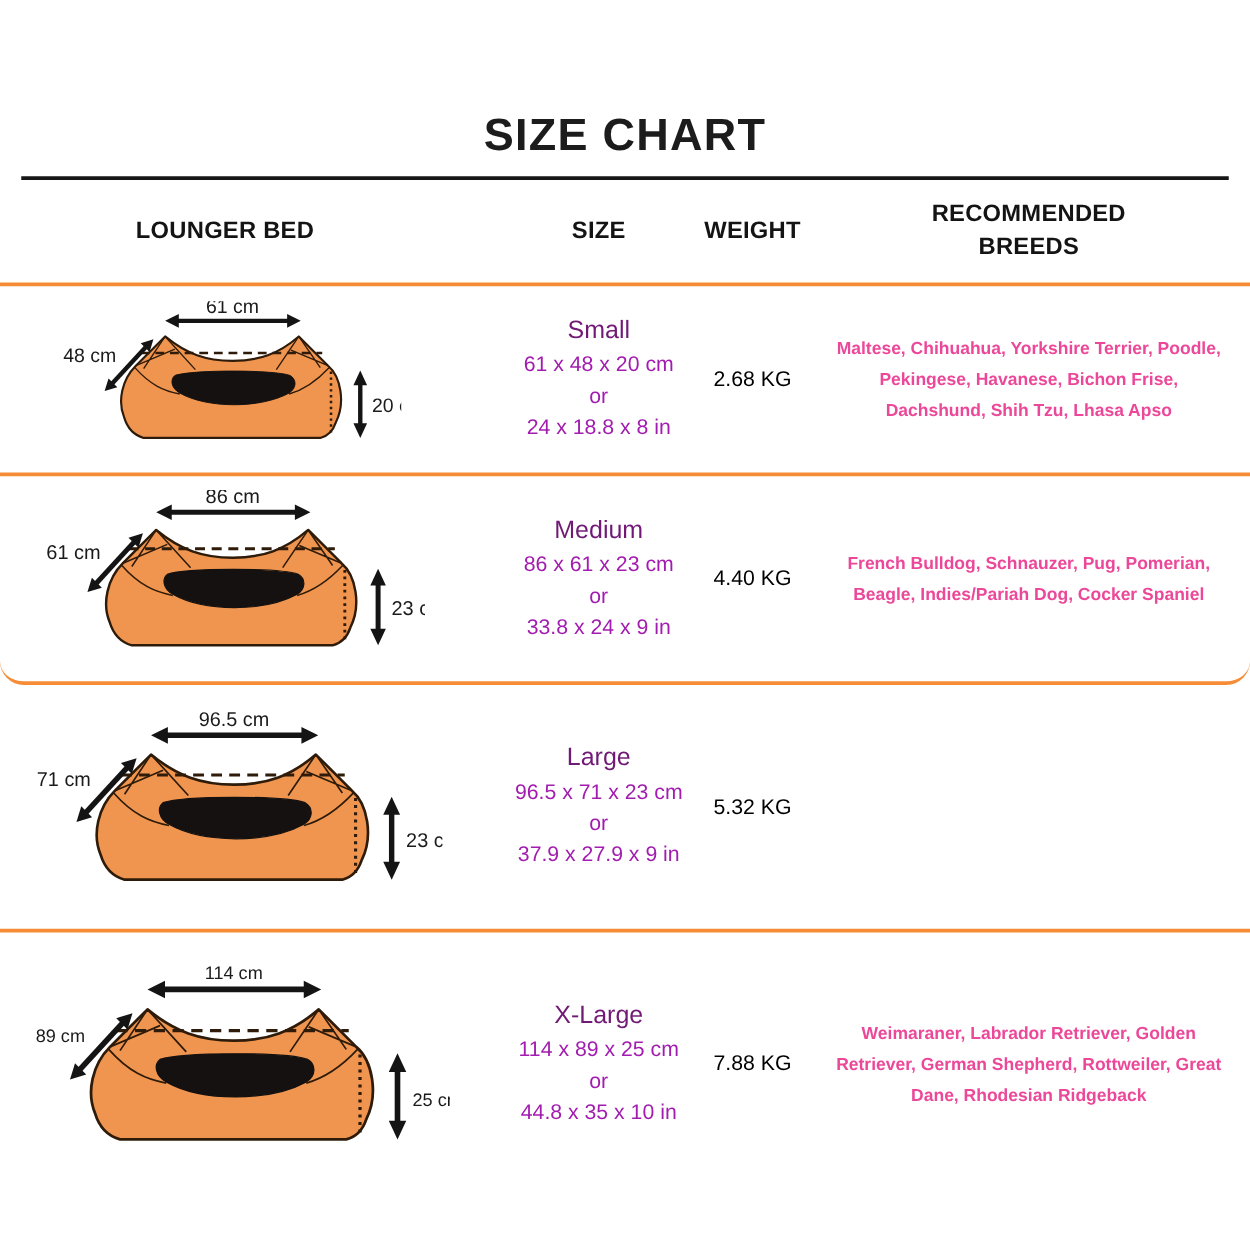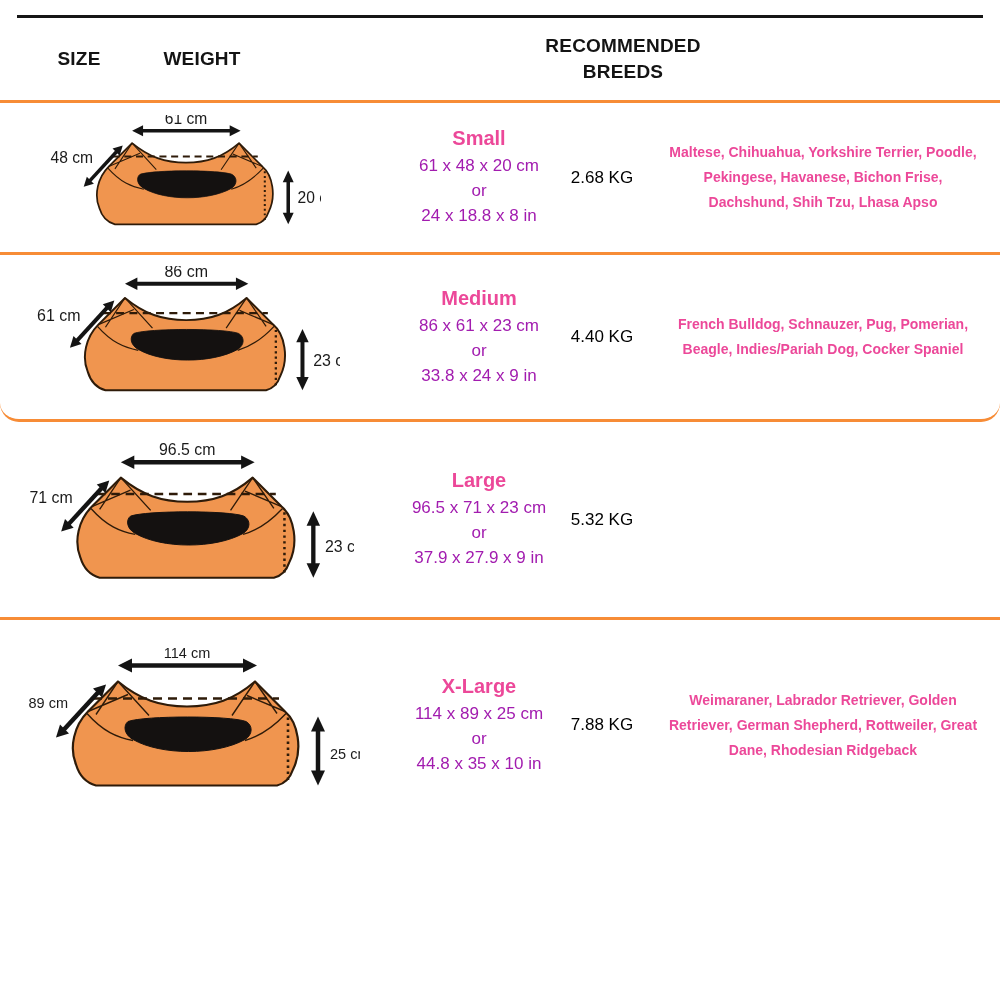--- a/index.html
+++ b/index.html
@@ -21,21 +21,21 @@
 
   .col-bed    { width:400px; display:flex; justify-content:center; align-items:center; padding-right:40px; }
   .col-size   { width:158px; text-align:center; }
   .col-weight { width:88px;  text-align:center; font-size:17px; font-weight:500; color:#000000; }
   .col-breeds { flex:1; padding:0 16px; text-align:center; }
 
   .hdr { font-size:19px; font-weight:700; color:#141414; letter-spacing:.2px; }
   .header-row .col-bed { padding-right:40px; }
   .hdr-breeds-inner { width:185px; margin:0 auto; line-height:1.35; }
 
-  .size-name { font-size:20px; font-weight:700; margin-bottom:3px; color:#ec4899; }
+  .size-name { font-size:20px; font-weight:400; margin-bottom:3px; color:#701a75; }
   .dims { font-size:17px; line-height:25px; color:#a21caf; }
 
   .breeds-text { font-size:14px; font-weight:700; line-height:25px; color:#ec4899; }
 
   
   .bed-body { fill:var(--bed-fill,#F0954F); stroke:var(--bed-outline,#2E1B09);
               stroke-width:2.2; stroke-linejoin:round; }
   .seam { fill:none; stroke:var(--bed-outline,#2E1B09); stroke-width:1.4; }
   .dash { stroke-dasharray:9 6; stroke-width:2.6; }
   .dots { stroke-dasharray:2.5 3.5; stroke-width:2.6; }
@@ -44,23 +44,25 @@
   .arrow polygon { fill:#141414; }
   .bedlabel { fill:#1b1b1b; font-family:"Liberation Sans", sans-serif; font-weight:500; }
   .r0 .bedlabel { font-size:20px; } .r1 .bedlabel { font-size:18px; }
   .r2 .bedlabel { font-size:16.5px; } .r3 .bedlabel { font-size:14.5px; }
 </style>
 </head>
 <body>
 
 <div class="page">
 
+  <h1 class="title">SIZE CHART</h1>
   <div class="title-rule"></div>
 
   <div class="header-row">
+    <div class="col-bed hdr">LOUNGER BED</div>
     <div class="col-size hdr">SIZE</div>
     <div class="col-weight hdr">WEIGHT</div>
     <div class="col-breeds hdr">
       <div class="hdr-breeds-inner">RECOMMENDED BREEDS</div>
     </div>
   </div>
 
   <div class="row r0">
     <div class="col-bed">
       <svg width="281" height="125" viewBox="0 0 360 160">

